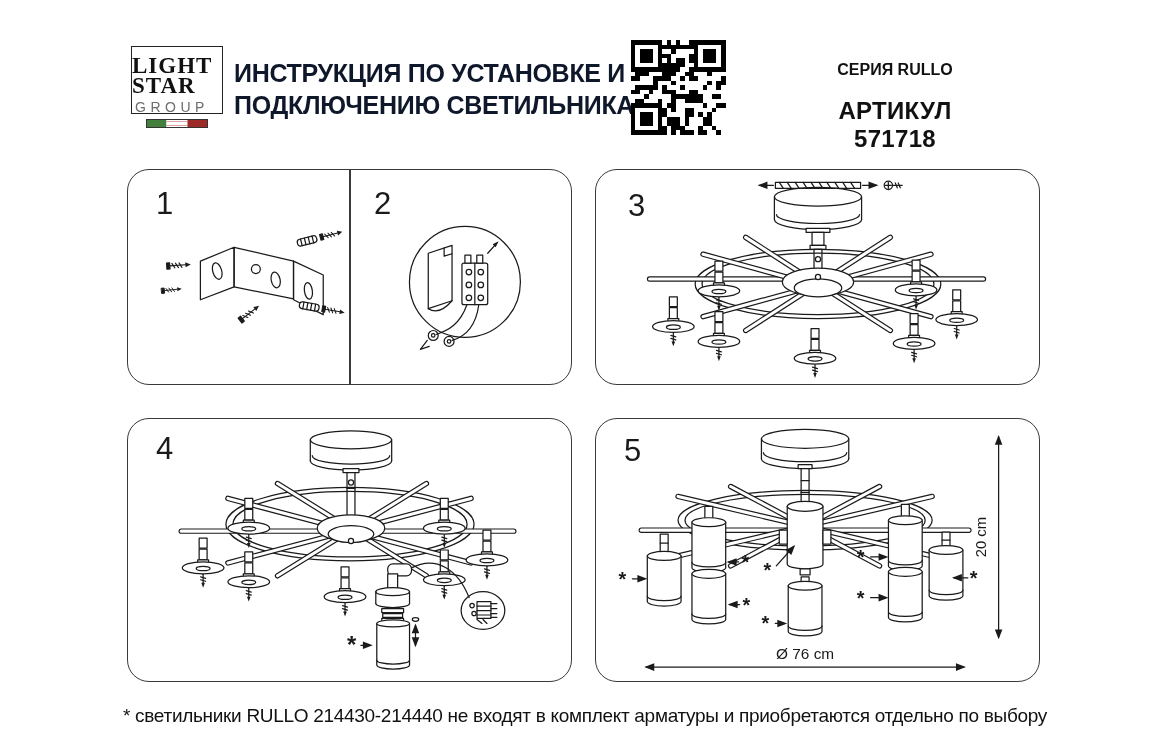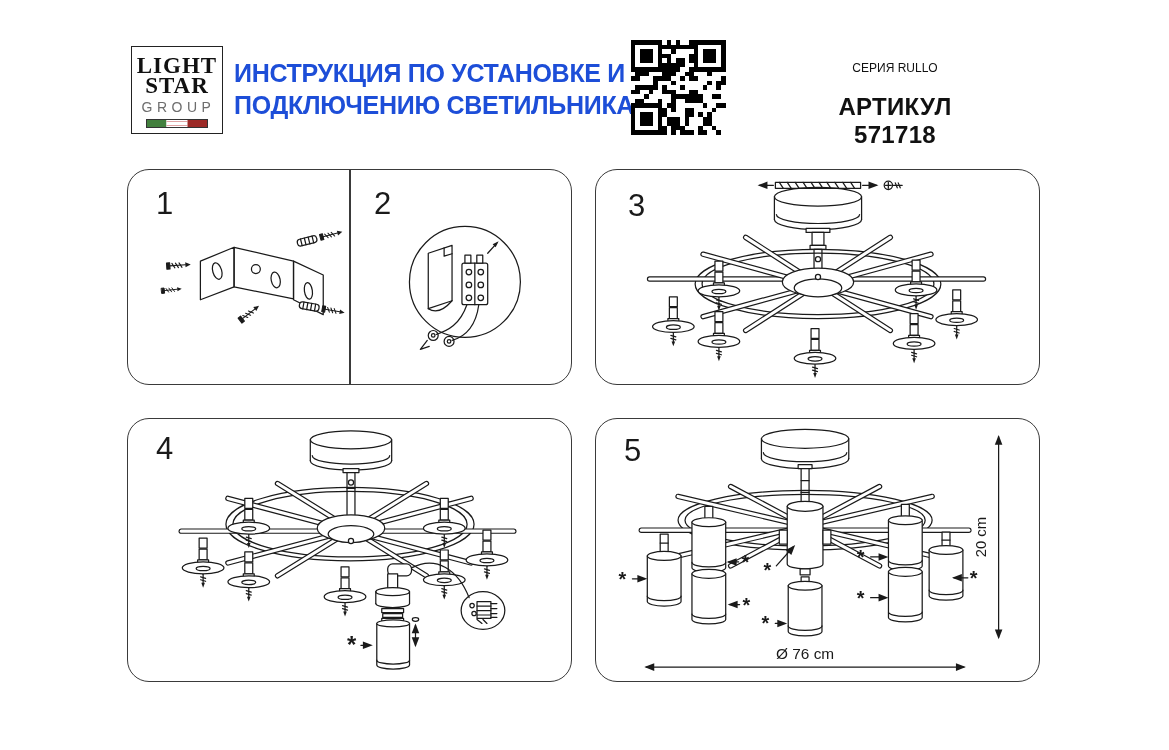--- a/index.html
+++ b/index.html
@@ -1,32 +1,32 @@
 <!DOCTYPE html>
 <html><head>
 <meta charset="utf-8">
 <style>
   html,body{margin:0;padding:0;background:#fff;}
   #sheet{position:relative;width:1169px;height:750px;background:#ffffff;overflow:hidden;
          font-family:"Liberation Sans",sans-serif;color:#1a1a1a;}
 
   
-  .logo-box{position:absolute;left:131px;top:46px;width:92px;height:88px;
-            border:1.5px solid #222;box-sizing:border-box;text-align:center;background:#fff;}
+  .logo-box{position:absolute;left:131px;top:46px;width:92px;height:68px;
+            border:1.5px solid #222;box-sizing:border-box;background:#fff;}
   .logo-word{font-family:"Liberation Serif",serif;font-weight:bold;font-size:23px;line-height:20px;
              letter-spacing:1px;color:#111;}
   .logo-word.first{margin-top:9px;}
   .logo-group{font-size:14px;letter-spacing:4.5px;color:#6d6d6d;margin-top:3px;margin-left:3px;}
   .logo-flag{display:block;margin:4px auto 0;}
 
   .page-title{position:absolute;left:234px;top:57px;font-size:25px;font-weight:bold;
-              line-height:32px;letter-spacing:-0.3px;color:#1d4ed8;}
+              line-height:32px;letter-spacing:-0.3px;color:#0f172a;}
   .qr{position:absolute;left:628px;top:40px;width:100px;height:95px;}
   .series-box{position:absolute;left:795px;top:61px;width:200px;text-align:center;color:#111;}
-  .series-label{font-size:12px;font-weight:normal;}
+  .series-label{font-size:16px;font-weight:bold;}
   .article-label{font-size:24px;font-weight:bold;margin-top:18px;letter-spacing:0.3px;}
 
   
   .panel{position:absolute;border:1.6px solid #3a3a3a;border-radius:22px;box-sizing:border-box;background:#fff;}
   #p12{left:127px;top:169px;width:445px;height:216px;}
   #p3 {left:595px;top:169px;width:445px;height:216px;}
   #p4 {left:127px;top:418px;width:445px;height:264px;}
   #p5 {left:595px;top:418px;width:445px;height:264px;}
   .divider{position:absolute;left:221px;top:0;width:1.5px;height:100%;background:#3a3a3a;}
   .step-num{position:absolute;font-size:31px;font-weight:400;color:#1a1a1a;}
@@ -547,13 +547,14 @@
         <g>
           <line x1="50" y1="250" x2="370" y2="250"></line>
           <use href="#ah" transform="translate(48,250) rotate(180)"></use>
           <use href="#ah" transform="translate(372,250)"></use>
           <text x="210" y="242" text-anchor="middle" font-size="15.5" fill="#1a1a1a" stroke="none" font-family="Liberation Sans, sans-serif">Ø 76 cm</text>
         </g>
       </g>
     </svg>
   </div>
 
+  <div class="footnote">* светильники RULLO 214430-214440 не входят в комплект арматуры и приобретаются отдельно по выбору</div>
 </div>
 
 </body></html>

